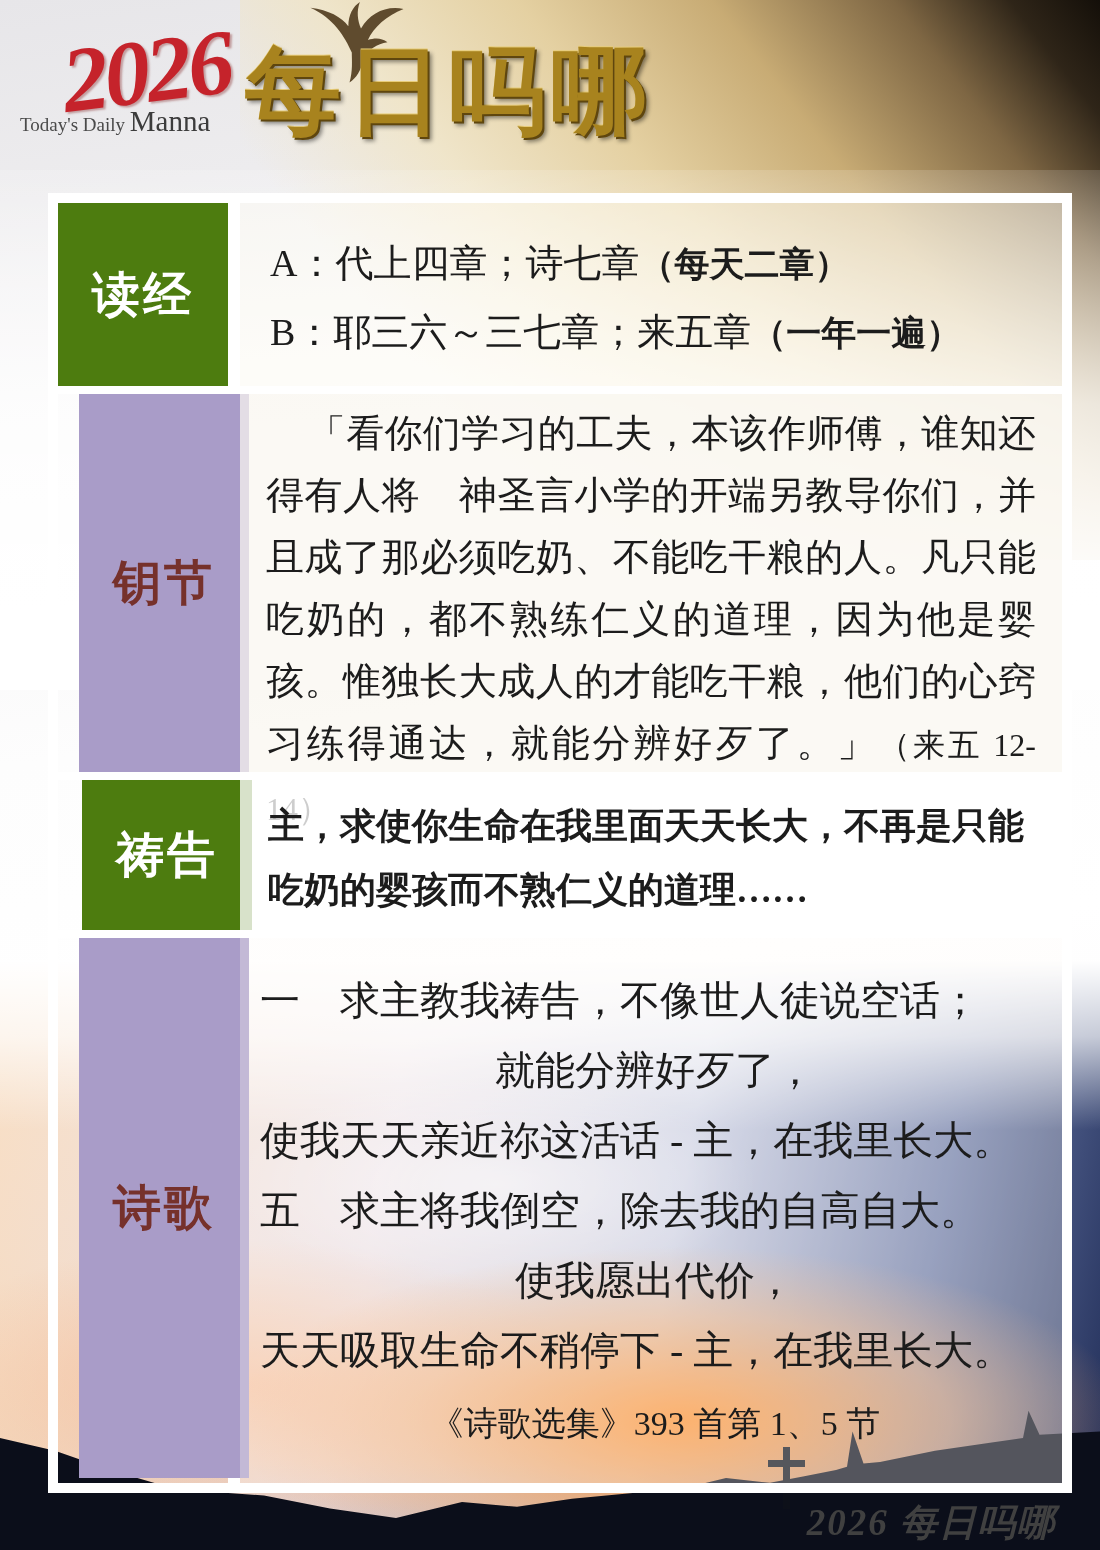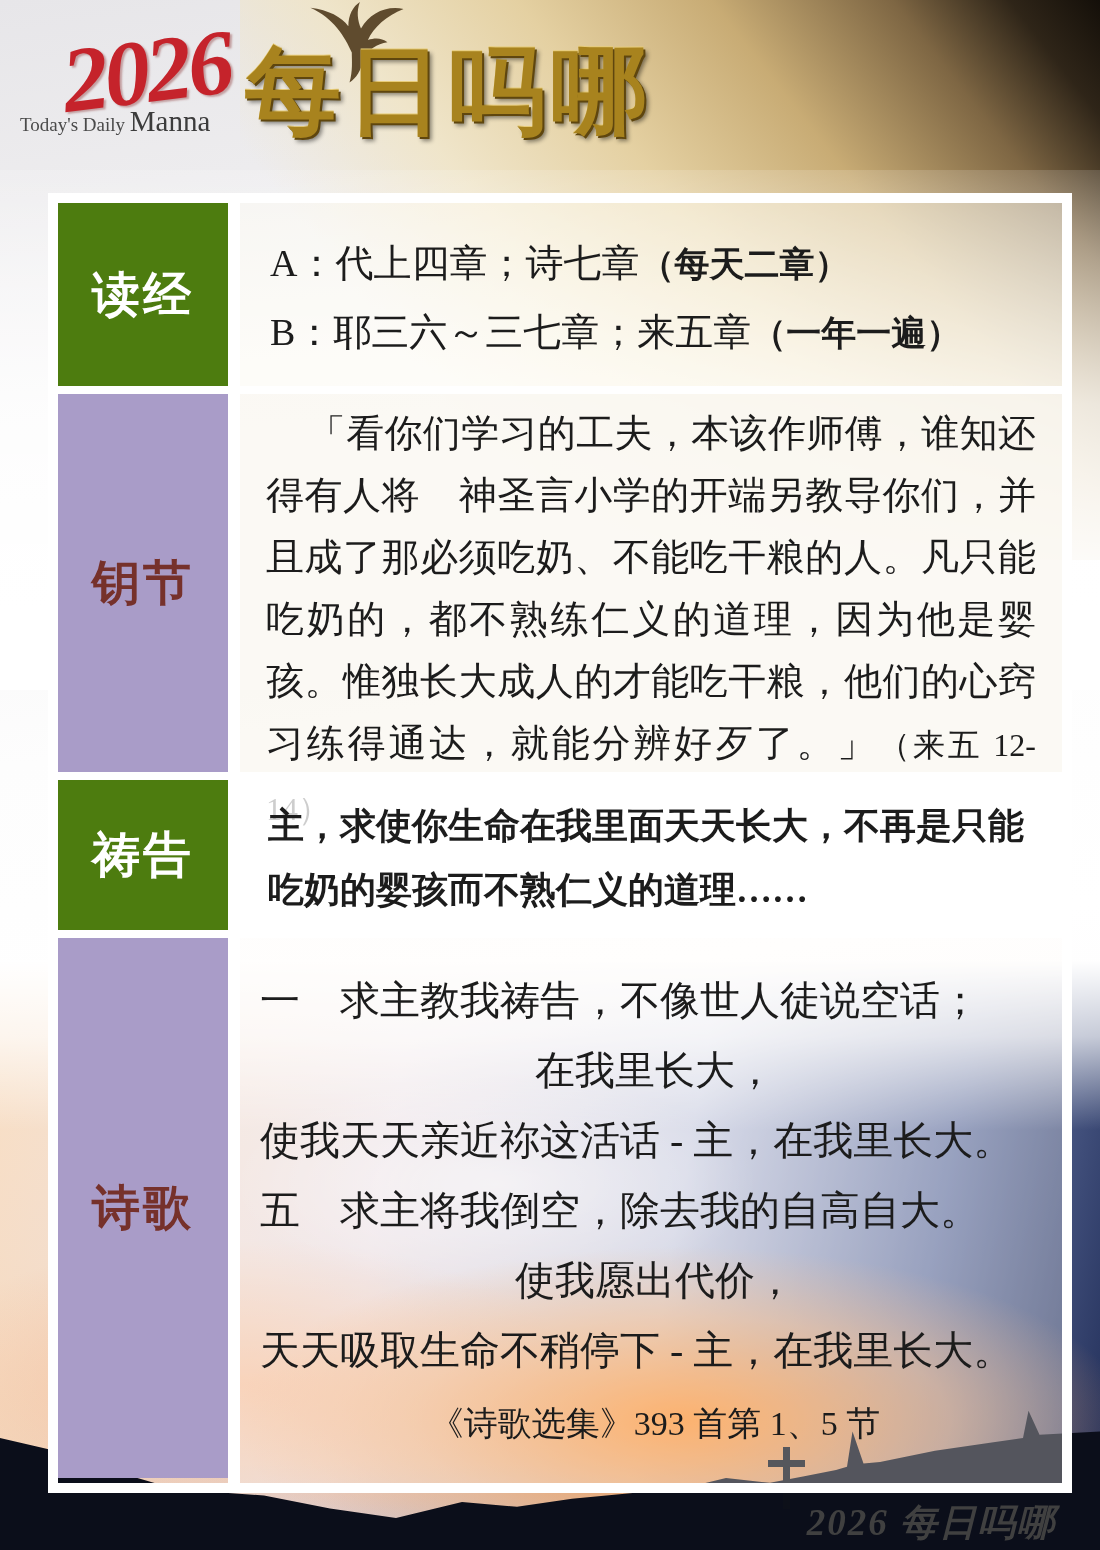--- a/index.html
+++ b/index.html
@@ -36,29 +36,29 @@
   .wf-col{left:228px;top:193px;width:12px;height:1300px;}
   .wf-s1{left:48px;top:386px;width:1024px;height:8px;}
   .wf-s2{left:48px;top:772px;width:1024px;height:8px;}
   .wf-s3{left:48px;top:930px;width:1024px;height:8px;}
 
   
   .cell{position:absolute;z-index:11;box-sizing:border-box;}
   .label-cell{left:58px;width:170px;display:flex;align-items:center;justify-content:center;
     font-size:48px;font-weight:bold;letter-spacing:3px;}
   .label-dark{background:#4d7c0f;color:#ffffff;font-family:Liberation Mono, monospace;}
-  .label-light{background:#A99CC8;color:#76312B;}
+  .label-light{background:#A99CC8;color:#76312B;margin-left:21px;}
   .content-cell{left:240px;width:822px;color:#1c1c1c;}
 
   .lab1{top:203px;height:183px;}
   .con1{top:203px;height:183px;background:rgba(255,252,244,.42);padding:26px 26px 0 30px;}
   .lab2{top:394px;height:378px;}
   .con2{top:394px;height:378px;background:rgba(250,247,240,.72);padding:8px 26px 0 26px;}
   .lab3{top:780px;height:150px;align-items:center;}
-  .lab3.label-cell{display:flex;}
+  .lab3.label-cell{display:flex;margin-left:24px;}
   .con3{top:780px;height:150px;background:rgba(255,255,255,.78);padding:14px 24px 0 28px;}
   .lab4{top:938px;height:540px;}
   .con4{top:938px;height:545px;background:rgba(255,252,250,.30);padding:28px 12px 0 20px;}
 
   .reading-line{font-size:38px;line-height:68px;white-space:nowrap;}
   .reading-note{font-family:"Liberation Sans","DejaVu Sans",sans-serif;font-weight:bold;font-size:35px;}
 
   .verse-text{font-size:38px;line-height:62px;text-align:justify;text-indent:1.1em;margin:0;}
   .verse-ref{font-size:32px;}
 
@@ -125,21 +125,21 @@
   </div>
 
   <div class="cell label-cell label-dark lab3">祷告</div>
   <div class="cell content-cell con3">
     <p class="prayer-text">主，求使你生命在我里面天天长大，不再是只能吃奶的婴孩而不熟仁义的道理……</p>
   </div>
 
   <div class="cell label-cell label-light lab4">诗歌</div>
   <div class="cell content-cell con4">
     <div class="hymn-line">一　求主教我祷告，不像世人徒说空话；</div>
-    <div class="hymn-line hymn-center">在我里长大，</div>
+    <div class="hymn-line hymn-center">就能分辨好歹了，</div>
     <div class="hymn-line">使我天天亲近祢这活话 - 主，在我里长大。</div>
     <div class="hymn-line">五　求主将我倒空，除去我的自高自大。</div>
     <div class="hymn-line hymn-center">使我愿出代价，</div>
     <div class="hymn-line">天天吸取生命不稍停下 - 主，在我里长大。</div>
     <div class="hymn-citation">《诗歌选集》393 首第 1、5 节</div>
   </div>
 
   <div class="watermark">2026 每日吗哪</div>
 
 </div>

